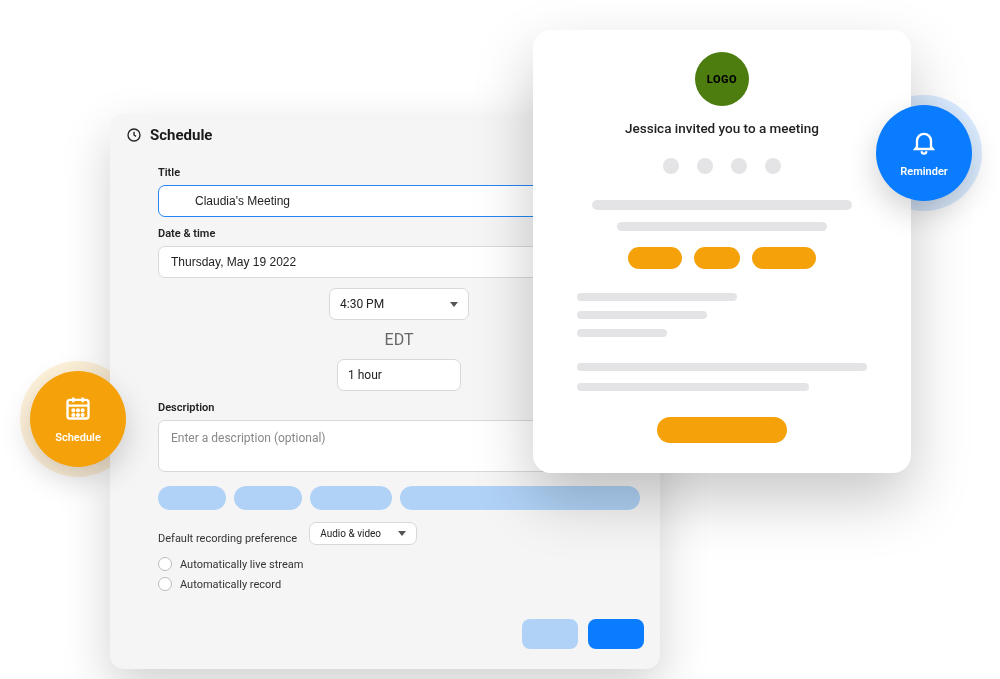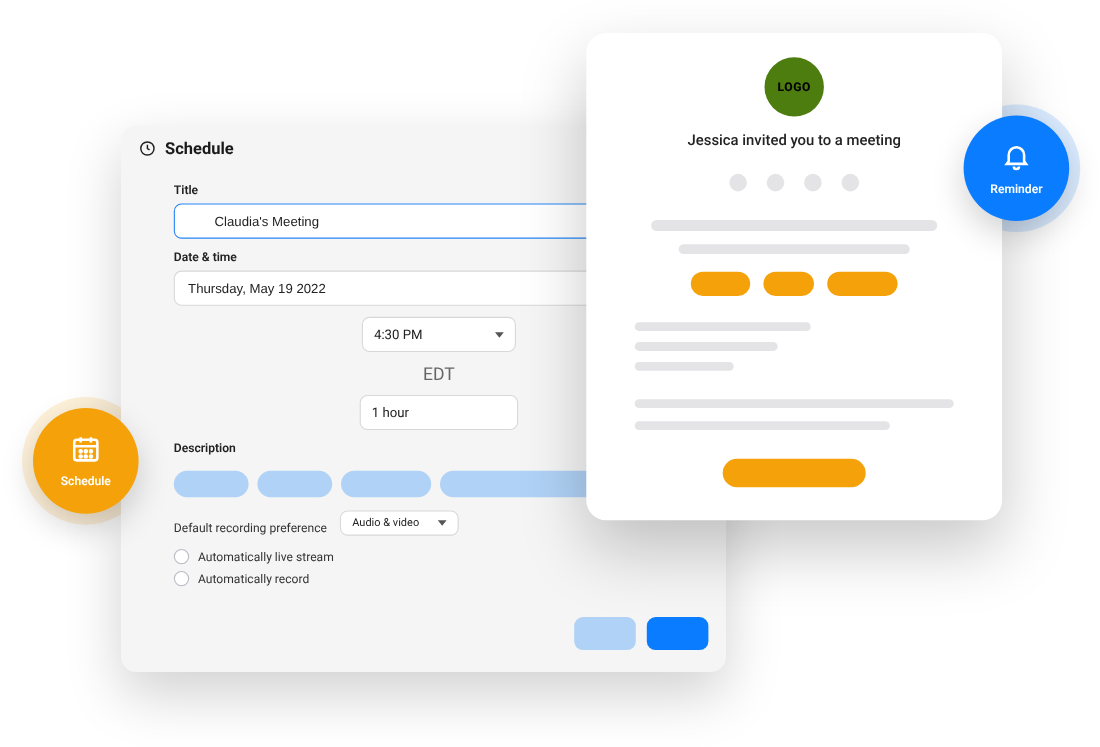--- a/index.html
+++ b/index.html
@@ -75,21 +75,21 @@
     padding: 8px 10px;
     font-size: 12px;
     color: #222;
   }
   .tz-label {
     font-size: 16px;
     color: #666;
     padding: 0 4px;
   }
   .duration-select {
-    width: 144px;
+    width: 124px;
     background: #fff;
     border: 1px solid #d7d8da;
     border-radius: 7px;
     padding: 8px 10px;
     font-size: 12px;
     color: #222;
   }
   .date-input { margin-bottom: 10px; }
   .desc-area {
     width: 100%;
@@ -323,20 +323,23 @@
         <span>4:30 PM</span>
         <span class="chevron-down"></span>
       </div>
       <span class="tz-label">EDT</span>
       <div class="duration-select">
         <span>1 hour</span>
       </div>
     </div>
 
     <div class="field-label">Description</div>
+    <div class="desc-area">
+      <span>Enter a description (optional)</span>
+    </div>
 
     <div class="pill-row">
       <div class="pill p1"></div>
       <div class="pill p2"></div>
       <div class="pill p3"></div>
       <div class="pill p4"></div>
     </div>
 
     <div class="pref-row">
       <span>Default recording preference</span>

